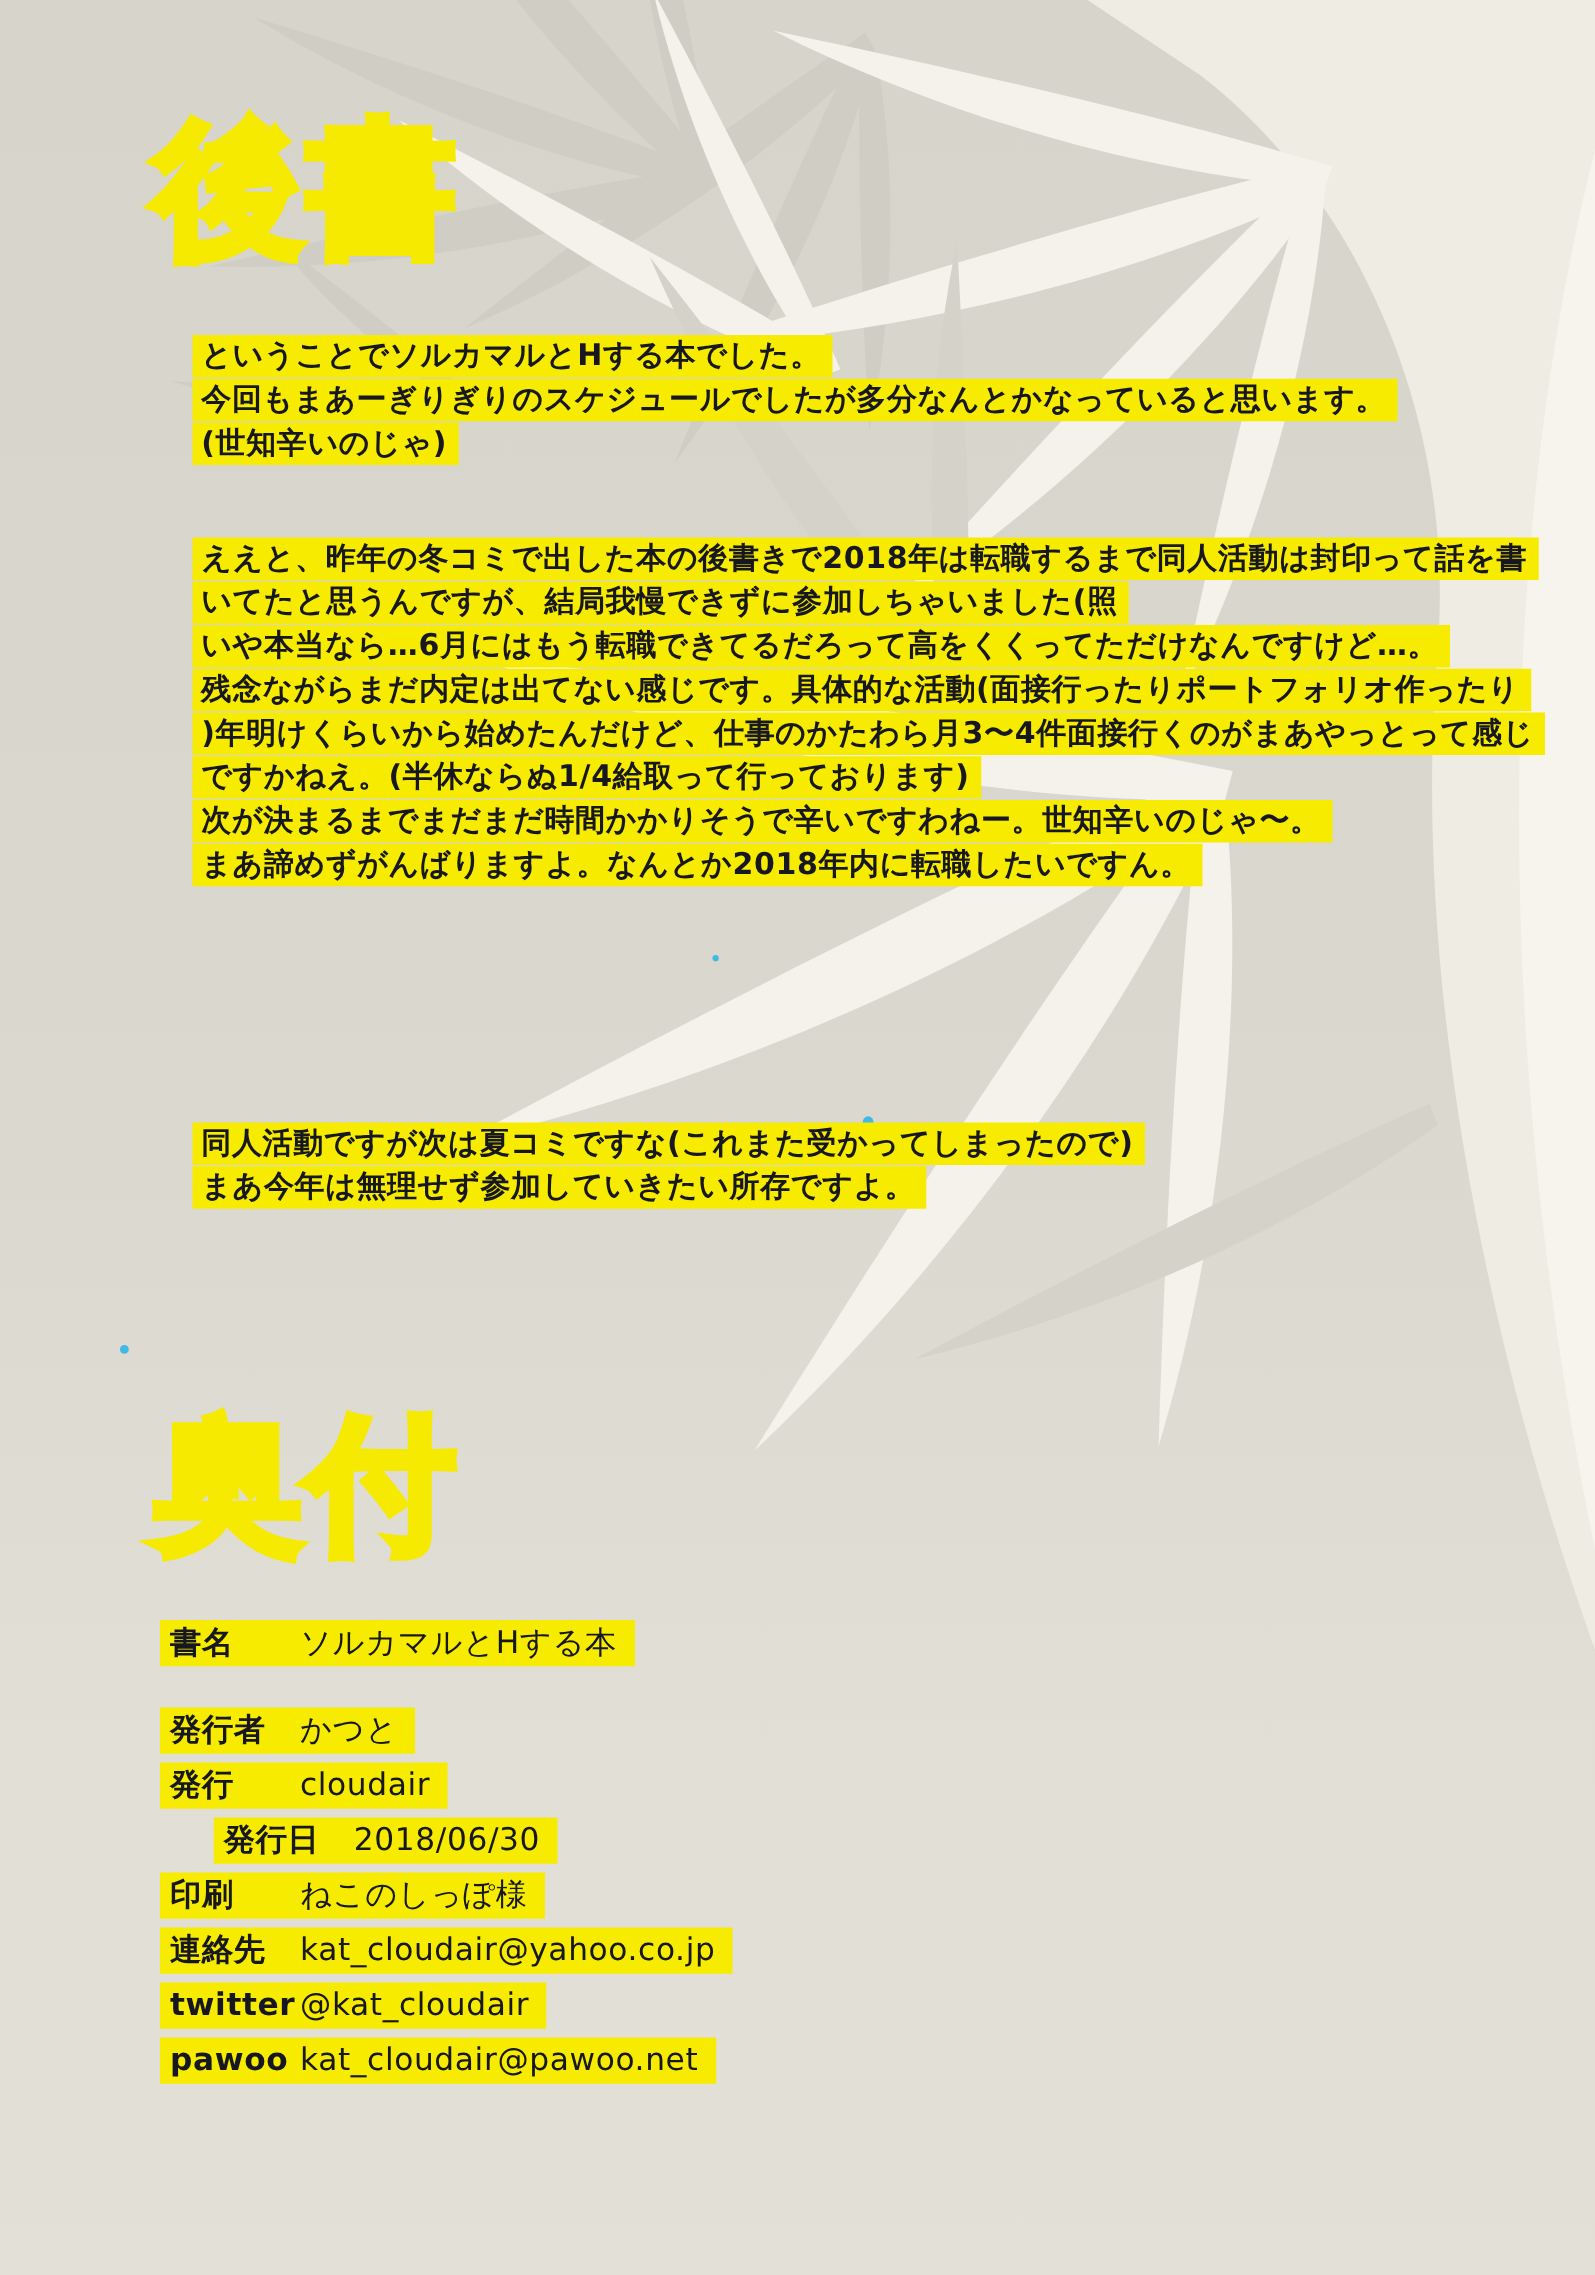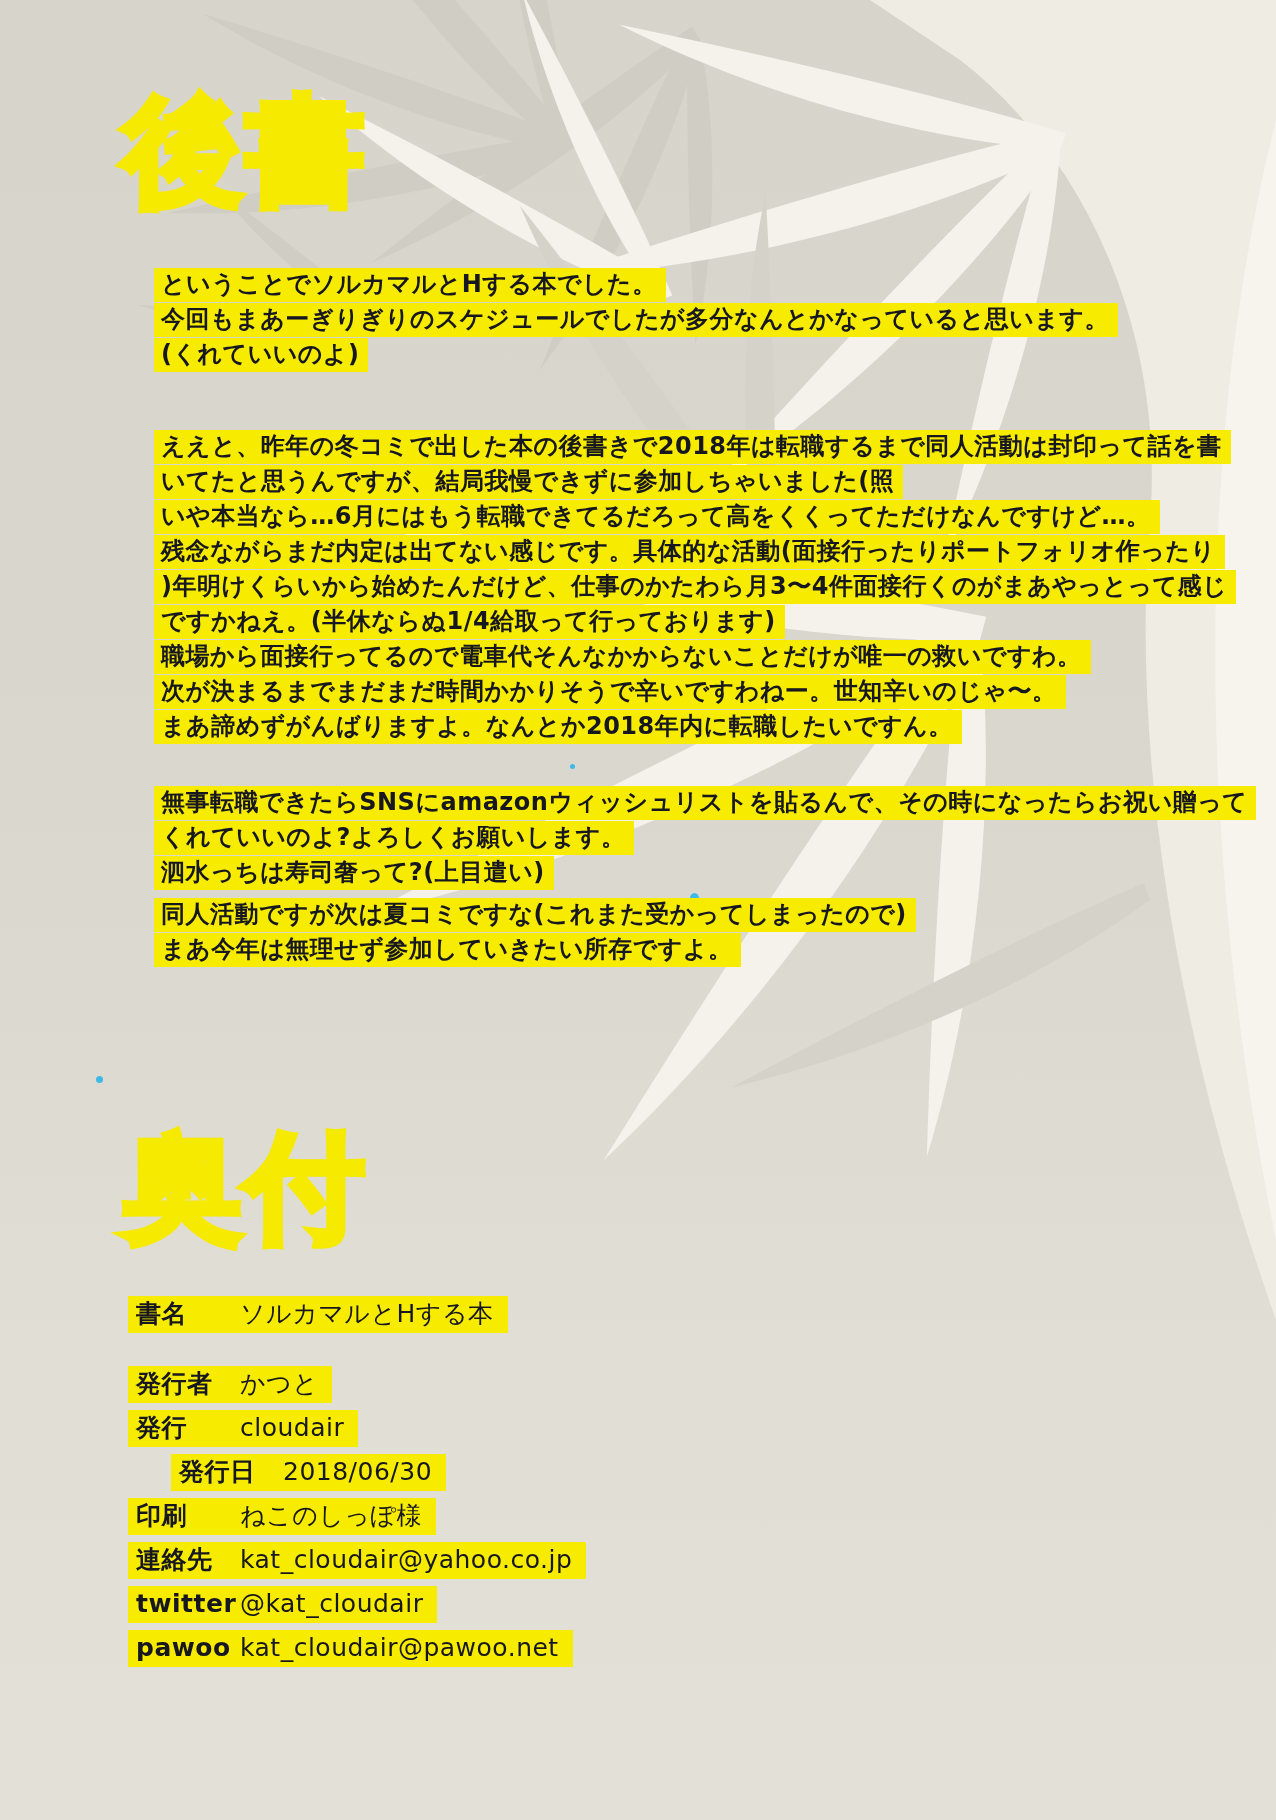--- a/index.html
+++ b/index.html
@@ -84,40 +84,34 @@
 
   <div class="speck s1"></div>
   <div class="speck s2"></div>
   <div class="speck s3"></div>
 
   <h1 class="big-title" style="top:92px;">後書</h1>
 
   <div class="para" style="top:268px;">
     <div class="line"><span class="hl">ということでソルカマルとHする本でした。</span></div>
     <div class="line"><span class="hl">今回もまあーぎりぎりのスケジュールでしたが多分なんとかなっていると思います。</span></div>
-    <div class="line"><span class="hl">(くれていいのよ)</span></div>
+    <div class="line"><span class="hl">(世知辛いのじゃ)</span></div>
   </div>
 
   <div class="para" style="top:430px;">
     <div class="line"><span class="hl">ええと、昨年の冬コミで出した本の後書きで2018年は転職するまで同人活動は封印って話を書</span></div>
     <div class="line"><span class="hl">いてたと思うんですが、結局我慢できずに参加しちゃいました(照</span></div>
     <div class="line"><span class="hl">いや本当なら…6月にはもう転職できてるだろって高をくくってただけなんですけど…。</span></div>
     <div class="line"><span class="hl">残念ながらまだ内定は出てない感じです。具体的な活動(面接行ったりポートフォリオ作ったり</span></div>
     <div class="line"><span class="hl">)年明けくらいから始めたんだけど、仕事のかたわら月3〜4件面接行くのがまあやっとって感じ</span></div>
     <div class="line"><span class="hl">ですかねえ。(半休ならぬ1/4給取って行っております)</span></div>
-    <div class="line"><span class="hl">職場から面接行ってるので電車代そんなかからないことだけが唯一の救いですわ。</span></div>
     <div class="line"><span class="hl">次が決まるまでまだまだ時間かかりそうで辛いですわねー。世知辛いのじゃ〜。</span></div>
     <div class="line"><span class="hl">まあ諦めずがんばりますよ。なんとか2018年内に転職したいですん。</span></div>
   </div>
 
-  <div class="para" style="top:786px;">
-    <div class="line"><span class="hl">無事転職できたらSNSにamazonウィッシュリストを貼るんで、その時になったらお祝い贈って</span></div>
-    <div class="line"><span class="hl">くれていいのよ?よろしくお願いします。</span></div>
-    <div class="line"><span class="hl">泗水っちは寿司奢って?(上目遣い)</span></div>
-  </div>
 
   <div class="para" style="top:898px;">
     <div class="line"><span class="hl">同人活動ですが次は夏コミですな(これまた受かってしまったので)</span></div>
     <div class="line"><span class="hl">まあ今年は無理せず参加していきたい所存ですよ。</span></div>
   </div>
 
   <h1 class="big-title" style="top:1128px;">奥付</h1>
 
   <div>
     <div class="crow" style="top:1296px;">

